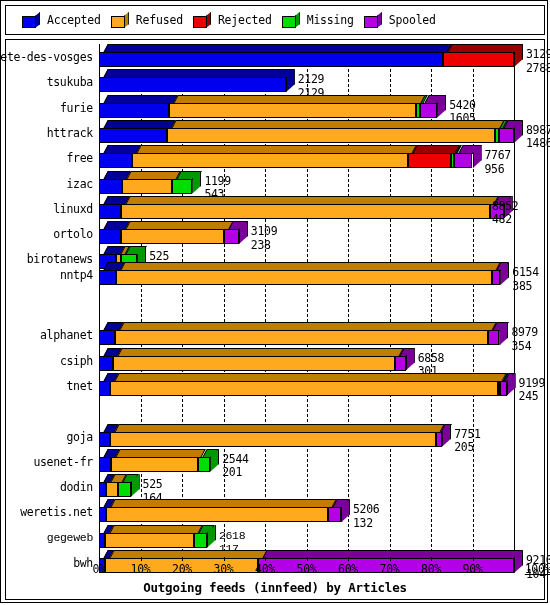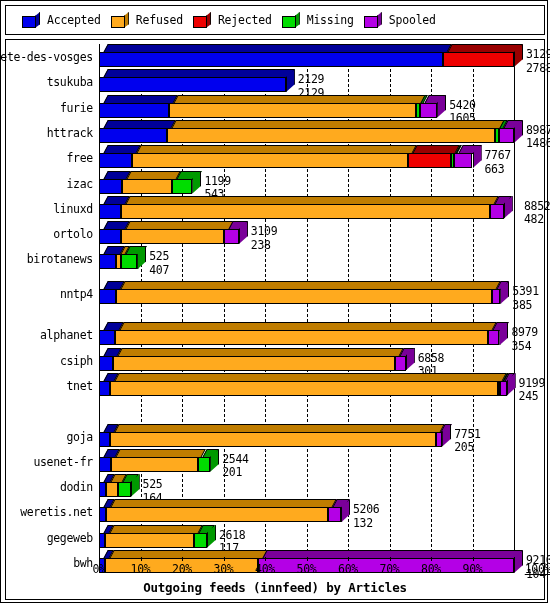--- a/index.html
+++ b/index.html
@@ -280,21 +280,21 @@
             <div class="top-face" style="left: 356.335px; width: 2.49px; top: -8px; background: rgb(0, 153, 0); transform: skewX(-28deg); transform-origin: left bottom;"></div>
             <div class="top-face" style="left: 358.825px; width: 18.675px; top: -8px; background: rgb(122, 0, 153); transform: skewX(-28deg); transform-origin: left bottom;"></div>
             <div class="cap" style="left: 373.5px; background: rgb(122, 0, 153);"></div>
             <div class="seg" style="left: 0px; width: 33.2px; background: rgb(0, 0, 238);"></div>
             <div class="seg" style="left: 33.2px; width: 275.975px; background: rgb(255, 170, 30);"></div>
             <div class="seg" style="left: 309.175px; width: 43.16px; background: rgb(238, 0, 0);"></div>
             <div class="seg" style="left: 352.335px; width: 2.49px; background: rgb(0, 221, 0);"></div>
             <div class="seg" style="left: 354.825px; width: 18.675px; background: rgb(180, 0, 230);"></div>
             <div class="vals" style="left: 385.5px; top: -3px;">
               <span class="v1">7767</span>
-              <span class="v2">663</span>
+              <span class="v2">956</span>
             </div>
           </div>
         </div>
         <div class="row" style="top: 126.5px; width: 415px;">
           <div class="ylabel">izac</div>
           <div class="bar3d">
             <div class="top-face" style="left: 4px; width: 22.825px; top: -8px; background: rgb(0, 0, 153); transform: skewX(-28deg); transform-origin: left bottom;"></div>
             <div class="top-face" style="left: 26.825px; width: 49.8px; top: -8px; background: rgb(192, 125, 0); transform: skewX(-28deg); transform-origin: left bottom;"></div>
             <div class="top-face" style="left: 76.625px; width: 20.75px; top: -8px; background: rgb(0, 153, 0); transform: skewX(-28deg); transform-origin: left bottom;"></div>
             <div class="cap" style="left: 93.375px; background: rgb(0, 153, 0);"></div>
@@ -310,21 +310,21 @@
         <div class="row" style="top: 151.8px; width: 415px;">
           <div class="ylabel">linuxd</div>
           <div class="bar3d">
             <div class="top-face" style="left: 4px; width: 21.995px; top: -8px; background: rgb(0, 0, 153); transform: skewX(-28deg); transform-origin: left bottom;"></div>
             <div class="top-face" style="left: 25.995px; width: 369.35px; top: -8px; background: rgb(192, 125, 0); transform: skewX(-28deg); transform-origin: left bottom;"></div>
             <div class="top-face" style="left: 395.345px; width: 13.28px; top: -8px; background: rgb(122, 0, 153); transform: skewX(-28deg); transform-origin: left bottom;"></div>
             <div class="cap" style="left: 404.625px; background: rgb(122, 0, 153);"></div>
             <div class="seg" style="left: 0px; width: 21.995px; background: rgb(0, 0, 238);"></div>
             <div class="seg" style="left: 21.995px; width: 369.35px; background: rgb(255, 170, 30);"></div>
             <div class="seg" style="left: 391.345px; width: 13.28px; background: rgb(180, 0, 230);"></div>
-            <div class="vals" style="left: 393px; top: -3px; margin-left: 32px;">
+            <div class="vals" style="left: 393px; top: -3px;">
               <span class="v1">8852</span>
               <span class="v2">482</span>
             </div>
           </div>
         </div>
         <div class="row" style="top: 177.1px; width: 415px;">
           <div class="ylabel">ortolo</div>
           <div class="bar3d">
             <div class="top-face" style="left: 4px; width: 21.58px; top: -8px; background: rgb(0, 0, 153); transform: skewX(-28deg); transform-origin: left bottom;"></div>
             <div class="top-face" style="left: 25.58px; width: 103.75px; top: -8px; background: rgb(192, 125, 0); transform: skewX(-28deg); transform-origin: left bottom;"></div>
@@ -348,32 +348,32 @@
             <div class="cap" style="left: 38.18px; background: rgb(0, 153, 0);"></div>
             <div class="seg" style="left: 0px; width: 16.6px; background: rgb(0, 0, 238);"></div>
             <div class="seg" style="left: 16.6px; width: 4.98px; background: rgb(255, 170, 30);"></div>
             <div class="seg" style="left: 21.58px; width: 16.6px; background: rgb(0, 221, 0);"></div>
             <div class="vals" style="left: 50.18px; top: -3px;">
               <span class="v1">525</span>
               <span class="v2">407</span>
             </div>
           </div>
         </div>
-        <div class="row" style="top: 237px; width: 415px;">
+        <div class="row" style="top: 218px; width: 415px;">
           <div class="ylabel">nntp4</div>
           <div class="bar3d">
             <div class="top-face" style="left: 4px; width: 17.43px; top: -8px; background: rgb(0, 0, 153); transform: skewX(-28deg); transform-origin: left bottom;"></div>
             <div class="top-face" style="left: 21.43px; width: 375.575px; top: -8px; background: rgb(192, 125, 0); transform: skewX(-28deg); transform-origin: left bottom;"></div>
             <div class="top-face" style="left: 397.005px; width: 8.3px; top: -8px; background: rgb(122, 0, 153); transform: skewX(-28deg); transform-origin: left bottom;"></div>
             <div class="cap" style="left: 401.305px; background: rgb(122, 0, 153);"></div>
             <div class="seg" style="left: 0px; width: 17.43px; background: rgb(0, 0, 238);"></div>
             <div class="seg" style="left: 17.43px; width: 375.575px; background: rgb(255, 170, 30);"></div>
             <div class="seg" style="left: 393.005px; width: 8.3px; background: rgb(180, 0, 230);"></div>
             <div class="vals" style="left: 413.305px; top: -3px;">
-              <span class="v1">5391</span>
+              <span class="v1">6154</span>
               <span class="v2">385</span>
             </div>
           </div>
         </div>
         <div class="row" style="top: 278.3px; width: 415px;">
           <div class="ylabel">alphanet</div>
           <div class="bar3d">
             <div class="top-face" style="left: 4px; width: 16.185px; top: -8px; background: rgb(0, 0, 153); transform: skewX(-28deg); transform-origin: left bottom;"></div>
             <div class="top-face" style="left: 20.185px; width: 372.67px; top: -8px; background: rgb(192, 125, 0); transform: skewX(-28deg); transform-origin: left bottom;"></div>
             <div class="top-face" style="left: 392.855px; width: 11.62px; top: -8px; background: rgb(122, 0, 153); transform: skewX(-28deg); transform-origin: left bottom;"></div>
@@ -478,21 +478,21 @@
             <div class="cap" style="left: 241.945px; background: rgb(122, 0, 153);"></div>
             <div class="seg" style="left: 0px; width: 6.64px; background: rgb(0, 0, 238);"></div>
             <div class="seg" style="left: 6.64px; width: 222.025px; background: rgb(255, 170, 30);"></div>
             <div class="seg" style="left: 228.665px; width: 13.28px; background: rgb(180, 0, 230);"></div>
             <div class="vals" style="left: 253.945px; top: -3px;">
               <span class="v1">5206</span>
               <span class="v2">132</span>
             </div>
           </div>
         </div>
-        <div class="row" style="top: 480.7px; width: 415px;">
+        <div class="row" style="top: 480.7px; width: 415px; font-family: Liberation Mono, monospace;">
           <div class="ylabel">gegeweb</div>
           <div class="bar3d">
             <div class="top-face" style="left: 4px; width: 6.225px; top: -8px; background: rgb(0, 0, 153); transform: skewX(-28deg); transform-origin: left bottom;"></div>
             <div class="top-face" style="left: 10.225px; width: 89.225px; top: -8px; background: rgb(192, 125, 0); transform: skewX(-28deg); transform-origin: left bottom;"></div>
             <div class="top-face" style="left: 99.45px; width: 12.45px; top: -8px; background: rgb(0, 153, 0); transform: skewX(-28deg); transform-origin: left bottom;"></div>
             <div class="cap" style="left: 107.9px; background: rgb(0, 153, 0);"></div>
             <div class="seg" style="left: 0px; width: 6.225px; background: rgb(0, 0, 238);"></div>
             <div class="seg" style="left: 6.225px; width: 89.225px; background: rgb(255, 170, 30);"></div>
             <div class="seg" style="left: 95.45px; width: 12.45px; background: rgb(0, 221, 0);"></div>
             <div class="vals" style="left: 119.9px; top: -3px;">

